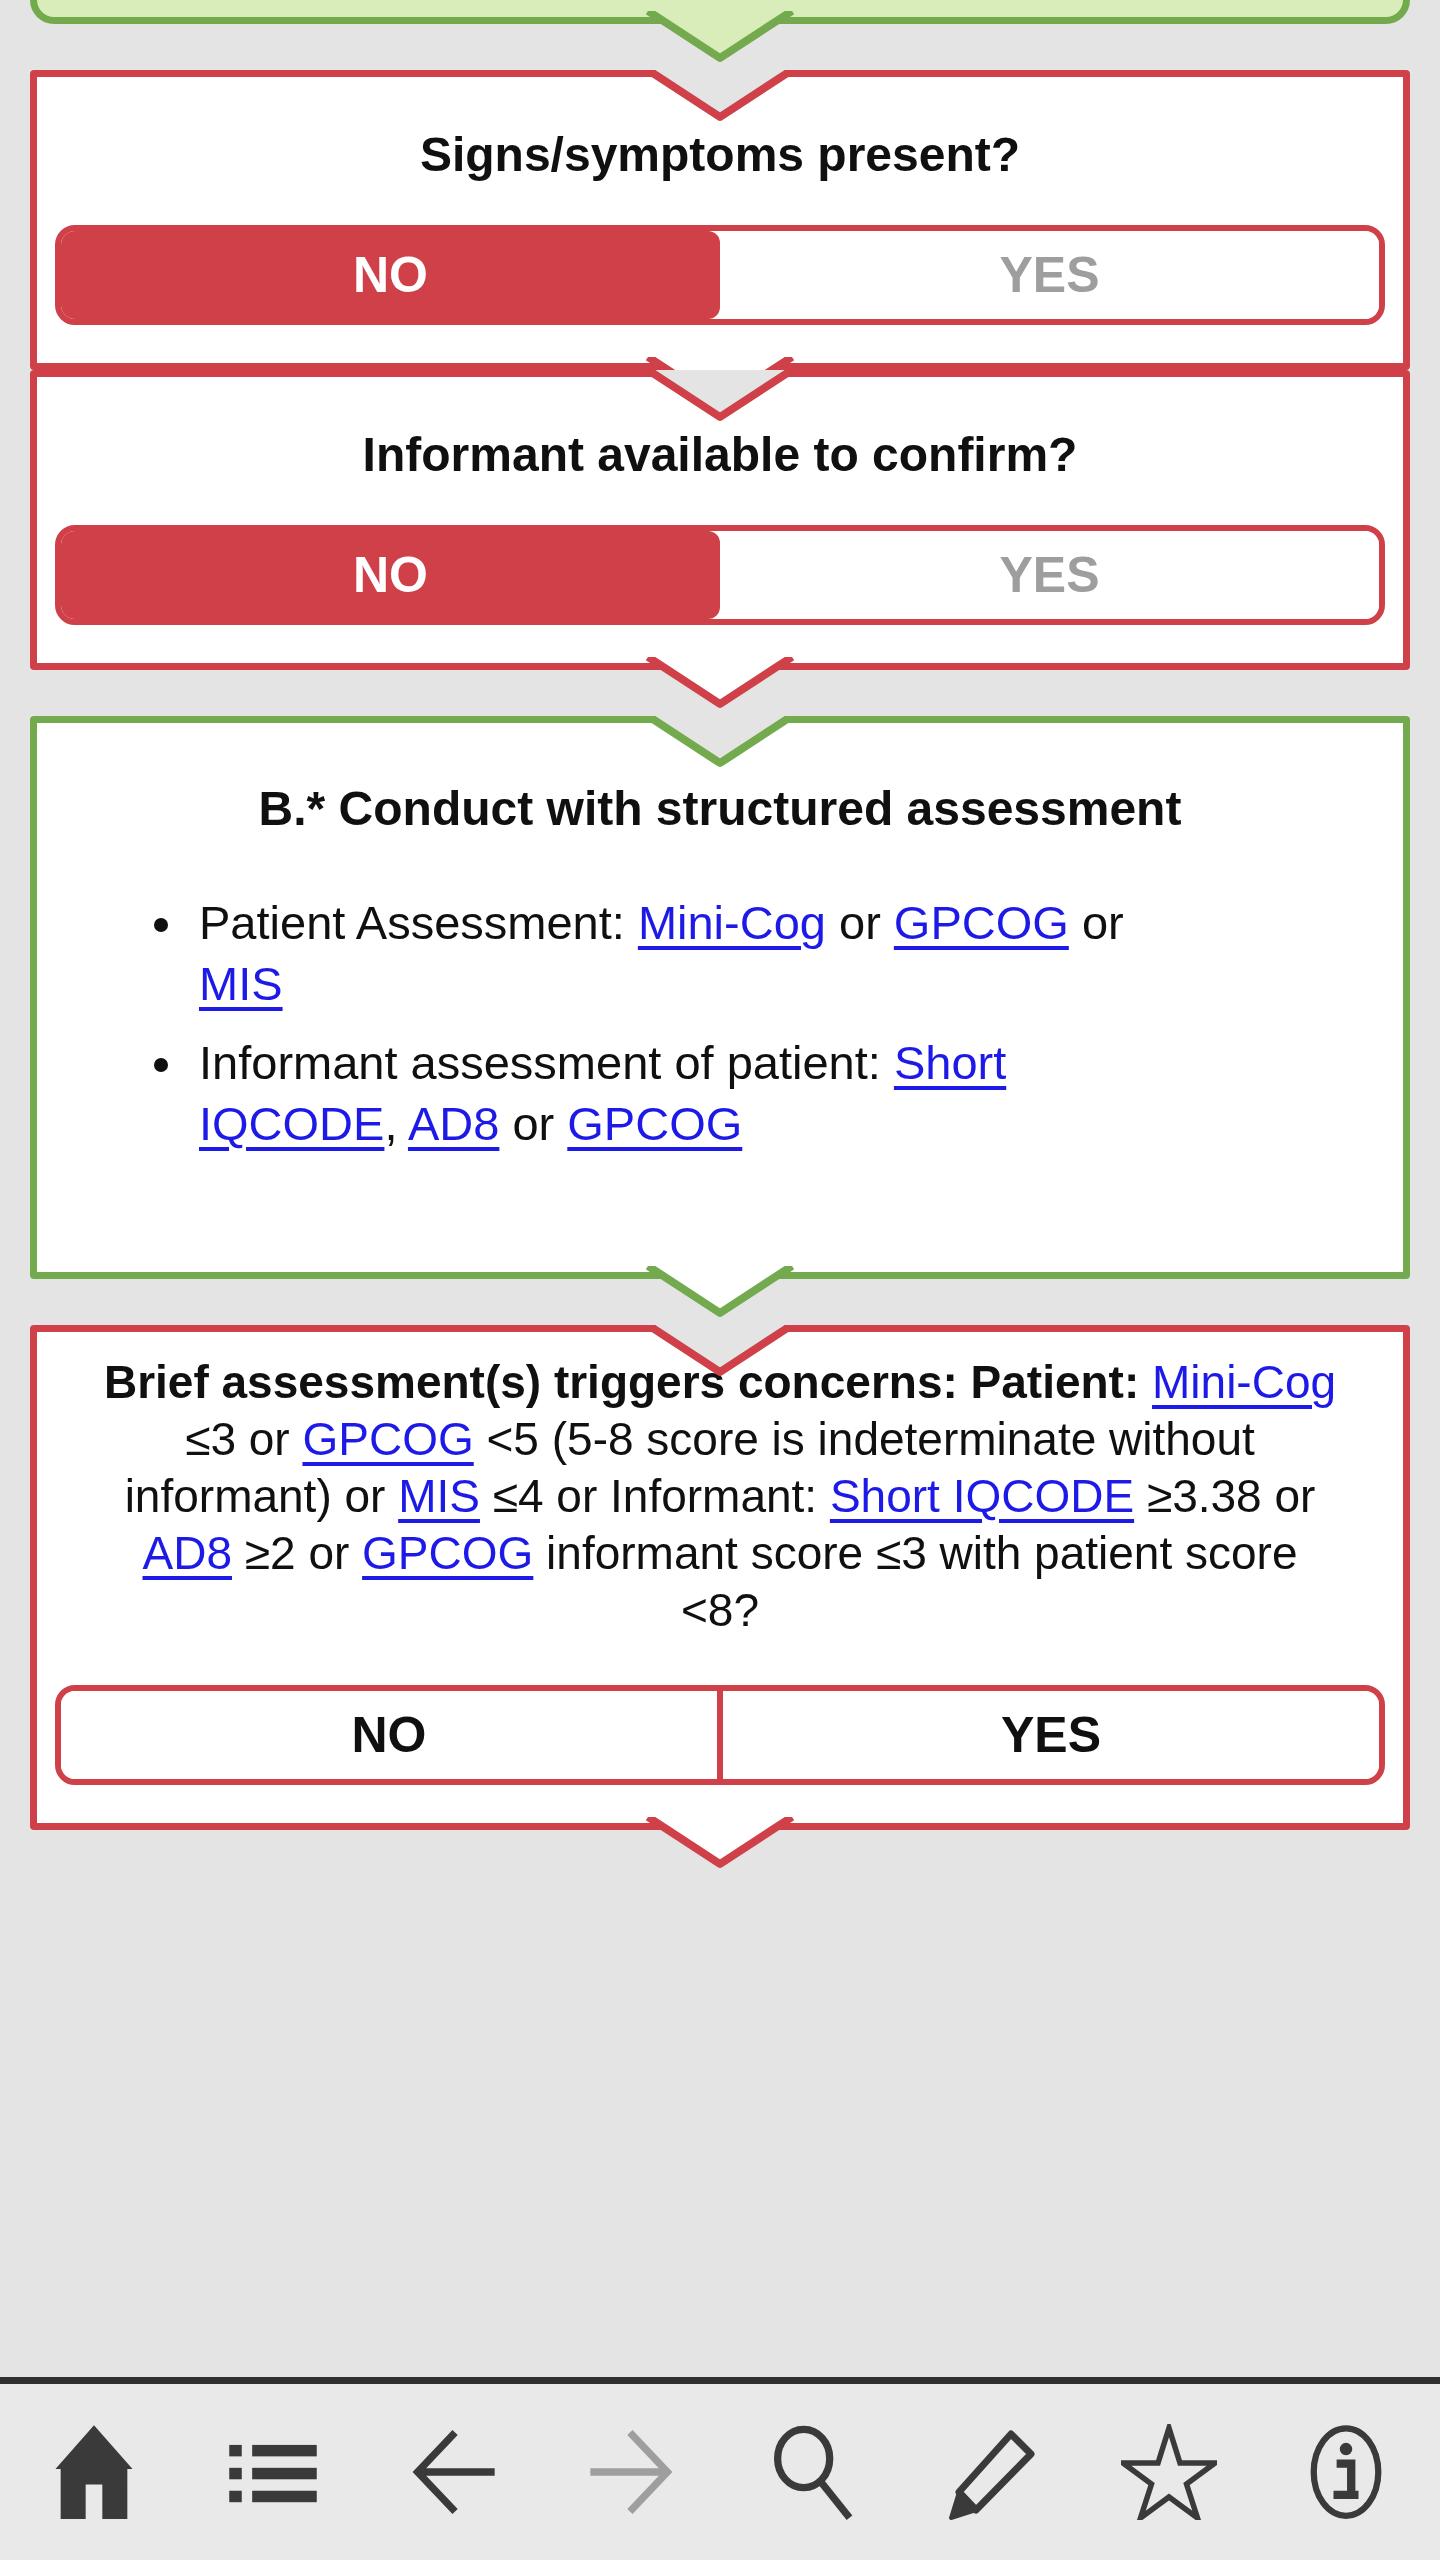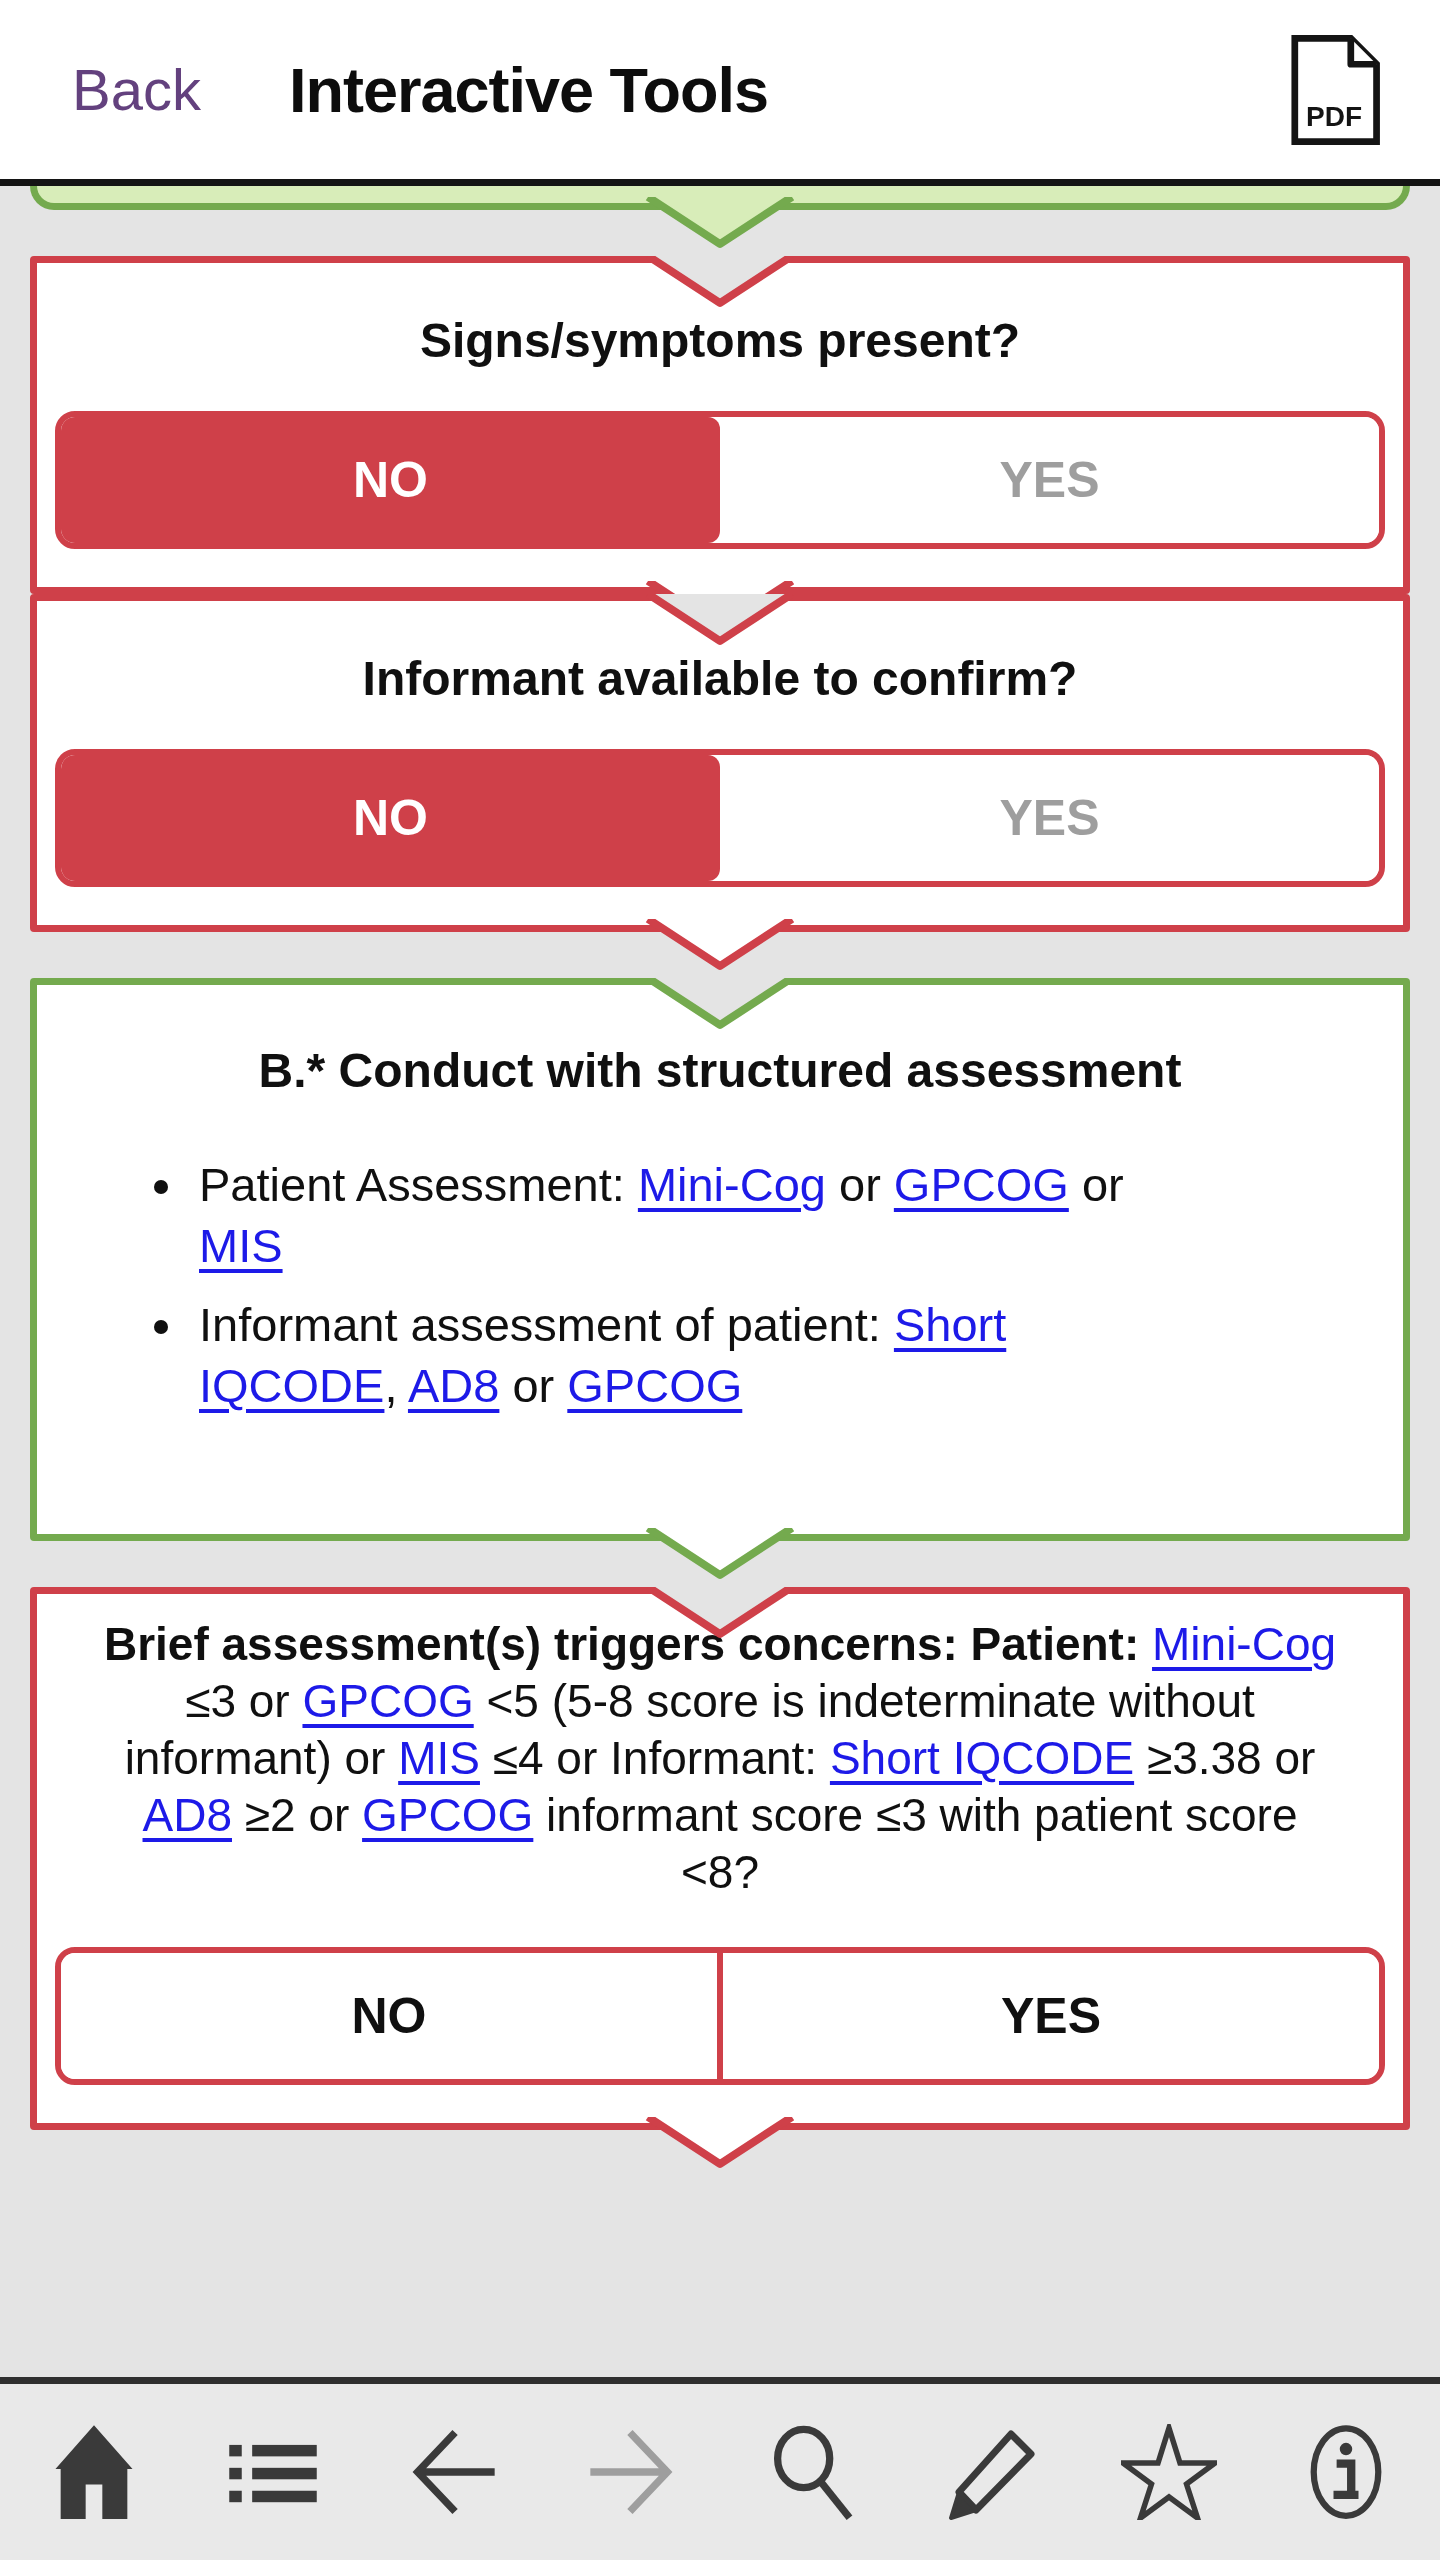--- a/index.html
+++ b/index.html
@@ -30,21 +30,21 @@
   .node.green{ border-color:#74aa4e; }
   .node.partial{ height:24px; background:#d8edb9; border-color:#74aa4e;
     border-top:none; border-radius:0 0 24px 24px; }
   .vtail, .vnotch{ position:absolute; left:50%; transform:translateX(-50%);
     width:150px; height:52px; pointer-events:none; }
   .vnotch{ top:-7px; }
   .vtail{ bottom:-46px; }
   .question{ font-size:48px; font-weight:700; color:#101010; text-align:center;
     padding:50px 40px 0 40px; line-height:56px; }
   .toggle{ display:flex; border:6px solid #cf4049; border-radius:20px;
-    margin:42px 18px 38px 18px; height:138px; overflow:hidden; background:#fff; }
+    margin:42px 18px 38px 18px; height:100px; overflow:hidden; background:#fff; }
   .opt{ flex:1; display:flex; align-items:center; justify-content:center;
     font-size:50px; font-weight:700; color:#101010; cursor:pointer;
     background:#fff; border:none; font-family:inherit; }
   .opt.sel{ background:#cf4049; color:#ffffff; border-radius:12px; }
   .opt.dim{ color:#9e9e9e; }
   .toggle.split .opt:first-child{ border-right:6px solid #cf4049; }
 
   .box-title{ font-size:48px; font-weight:700; color:#101010; text-align:center;
     padding:58px 40px 0 40px; }
   .bullets{ margin:56px 90px 0 152px; }
@@ -62,33 +62,20 @@
   .toolbar{ position:absolute; left:0; right:0; bottom:0; height:183px;
     background:#e9e9e9; border-top:7px solid #2f2f2f; display:flex;
     align-items:center; justify-content:space-between; padding:0 44px; z-index:50; }
   .tool-btn{ background:none; border:none; cursor:pointer; line-height:0; }
 </style>
 </head>
 <body>
 
 <div class="screen">
 
-  <header class="app-header">
-    <button class="back-btn">Back</button>
-    <div class="app-title">Interactive Tools</div>
-    <button class="pdf-btn">
-      <span>
-        <svg width="96" height="112" viewBox="0 0 84 100">
-          <path d="M7 4 H57 L80 27 V96 H7 Z" fill="#fff" stroke="#141414" stroke-width="6"></path>
-          <path d="M57 4 V27 H80" fill="#fff" stroke="#141414" stroke-width="6" stroke-linejoin="round"></path>
-          <text x="42" y="82" text-anchor="middle" font-size="25" font-weight="bold" fill="#141414">PDF</text>
-        </svg>
-      </span>
-    </button>
-  </header>
 
 
   <main class="content">
 
     <div class="node partial">
       <svg class="vtail" viewBox="0 0 150 52">
         <path d="M3 0 L75 47 L147 0" fill="#d8edb9" stroke="#74aa4e" stroke-width="8" stroke-linejoin="round"></path>
       </svg>
     </div>
 

